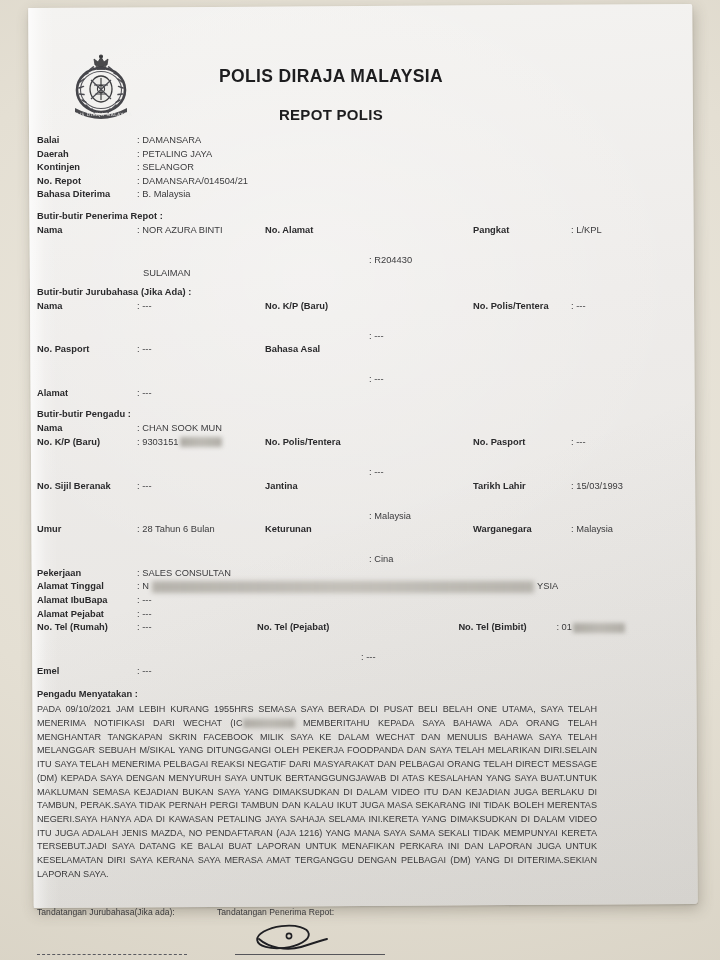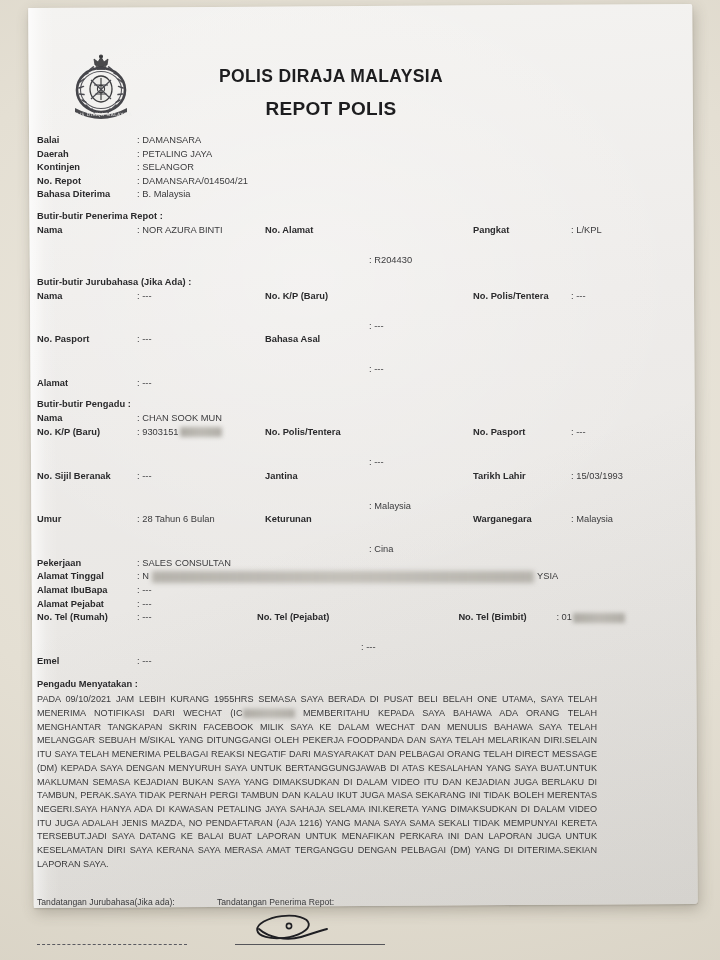--- a/index.html
+++ b/index.html
@@ -81,24 +81,24 @@
     text-align: center;
     padding-top: 14px;
   }
   .t1 {
     font-size: 17.5px;
     font-weight: bold;
     letter-spacing: 0.35px;
     color: #1d1d1f;
   }
   .t2 {
-    font-size: 19px;
+    font-size: 15px;
     font-weight: bold;
     letter-spacing: 0.3px;
-    margin-top: 11px;
+    margin-top: 19px;
     color: #1d1d1f;
   }
 
   
   .sect-title {
     font-size: 9.3px;
     font-weight: bold;
     margin: 9px 0 3px 0;
     letter-spacing: 0.05px;
   }
@@ -302,20 +302,21 @@
     <div class="sect-title">Butir-butir Penerima Repot :</div>
     <div>
       <div class="row">
         <span class="lbl c1l">Nama</span>
         <span class="val c1v">NOR AZURA BINTI</span>
         <span class="lbl c2l">No. Alamat</span>
         <span class="val c2v">R204430</span>
         <span class="lbl c3l">Pangkat</span>
         <span class="val c3v">L/KPL</span>
       </div>
+      <div class="cont-val">SULAIMAN</div>
     </div>
 
     <div class="sect-title">Butir-butir Jurubahasa (Jika Ada) :</div>
     <div>
       <div class="row">
         <span class="lbl c1l">Nama</span>
         <span class="val c1v">---</span>
         <span class="lbl c2l">No. K/P (Baru)</span>
         <span class="val c2v">---</span>
         <span class="lbl c3l">No. Polis/Tentera</span>

